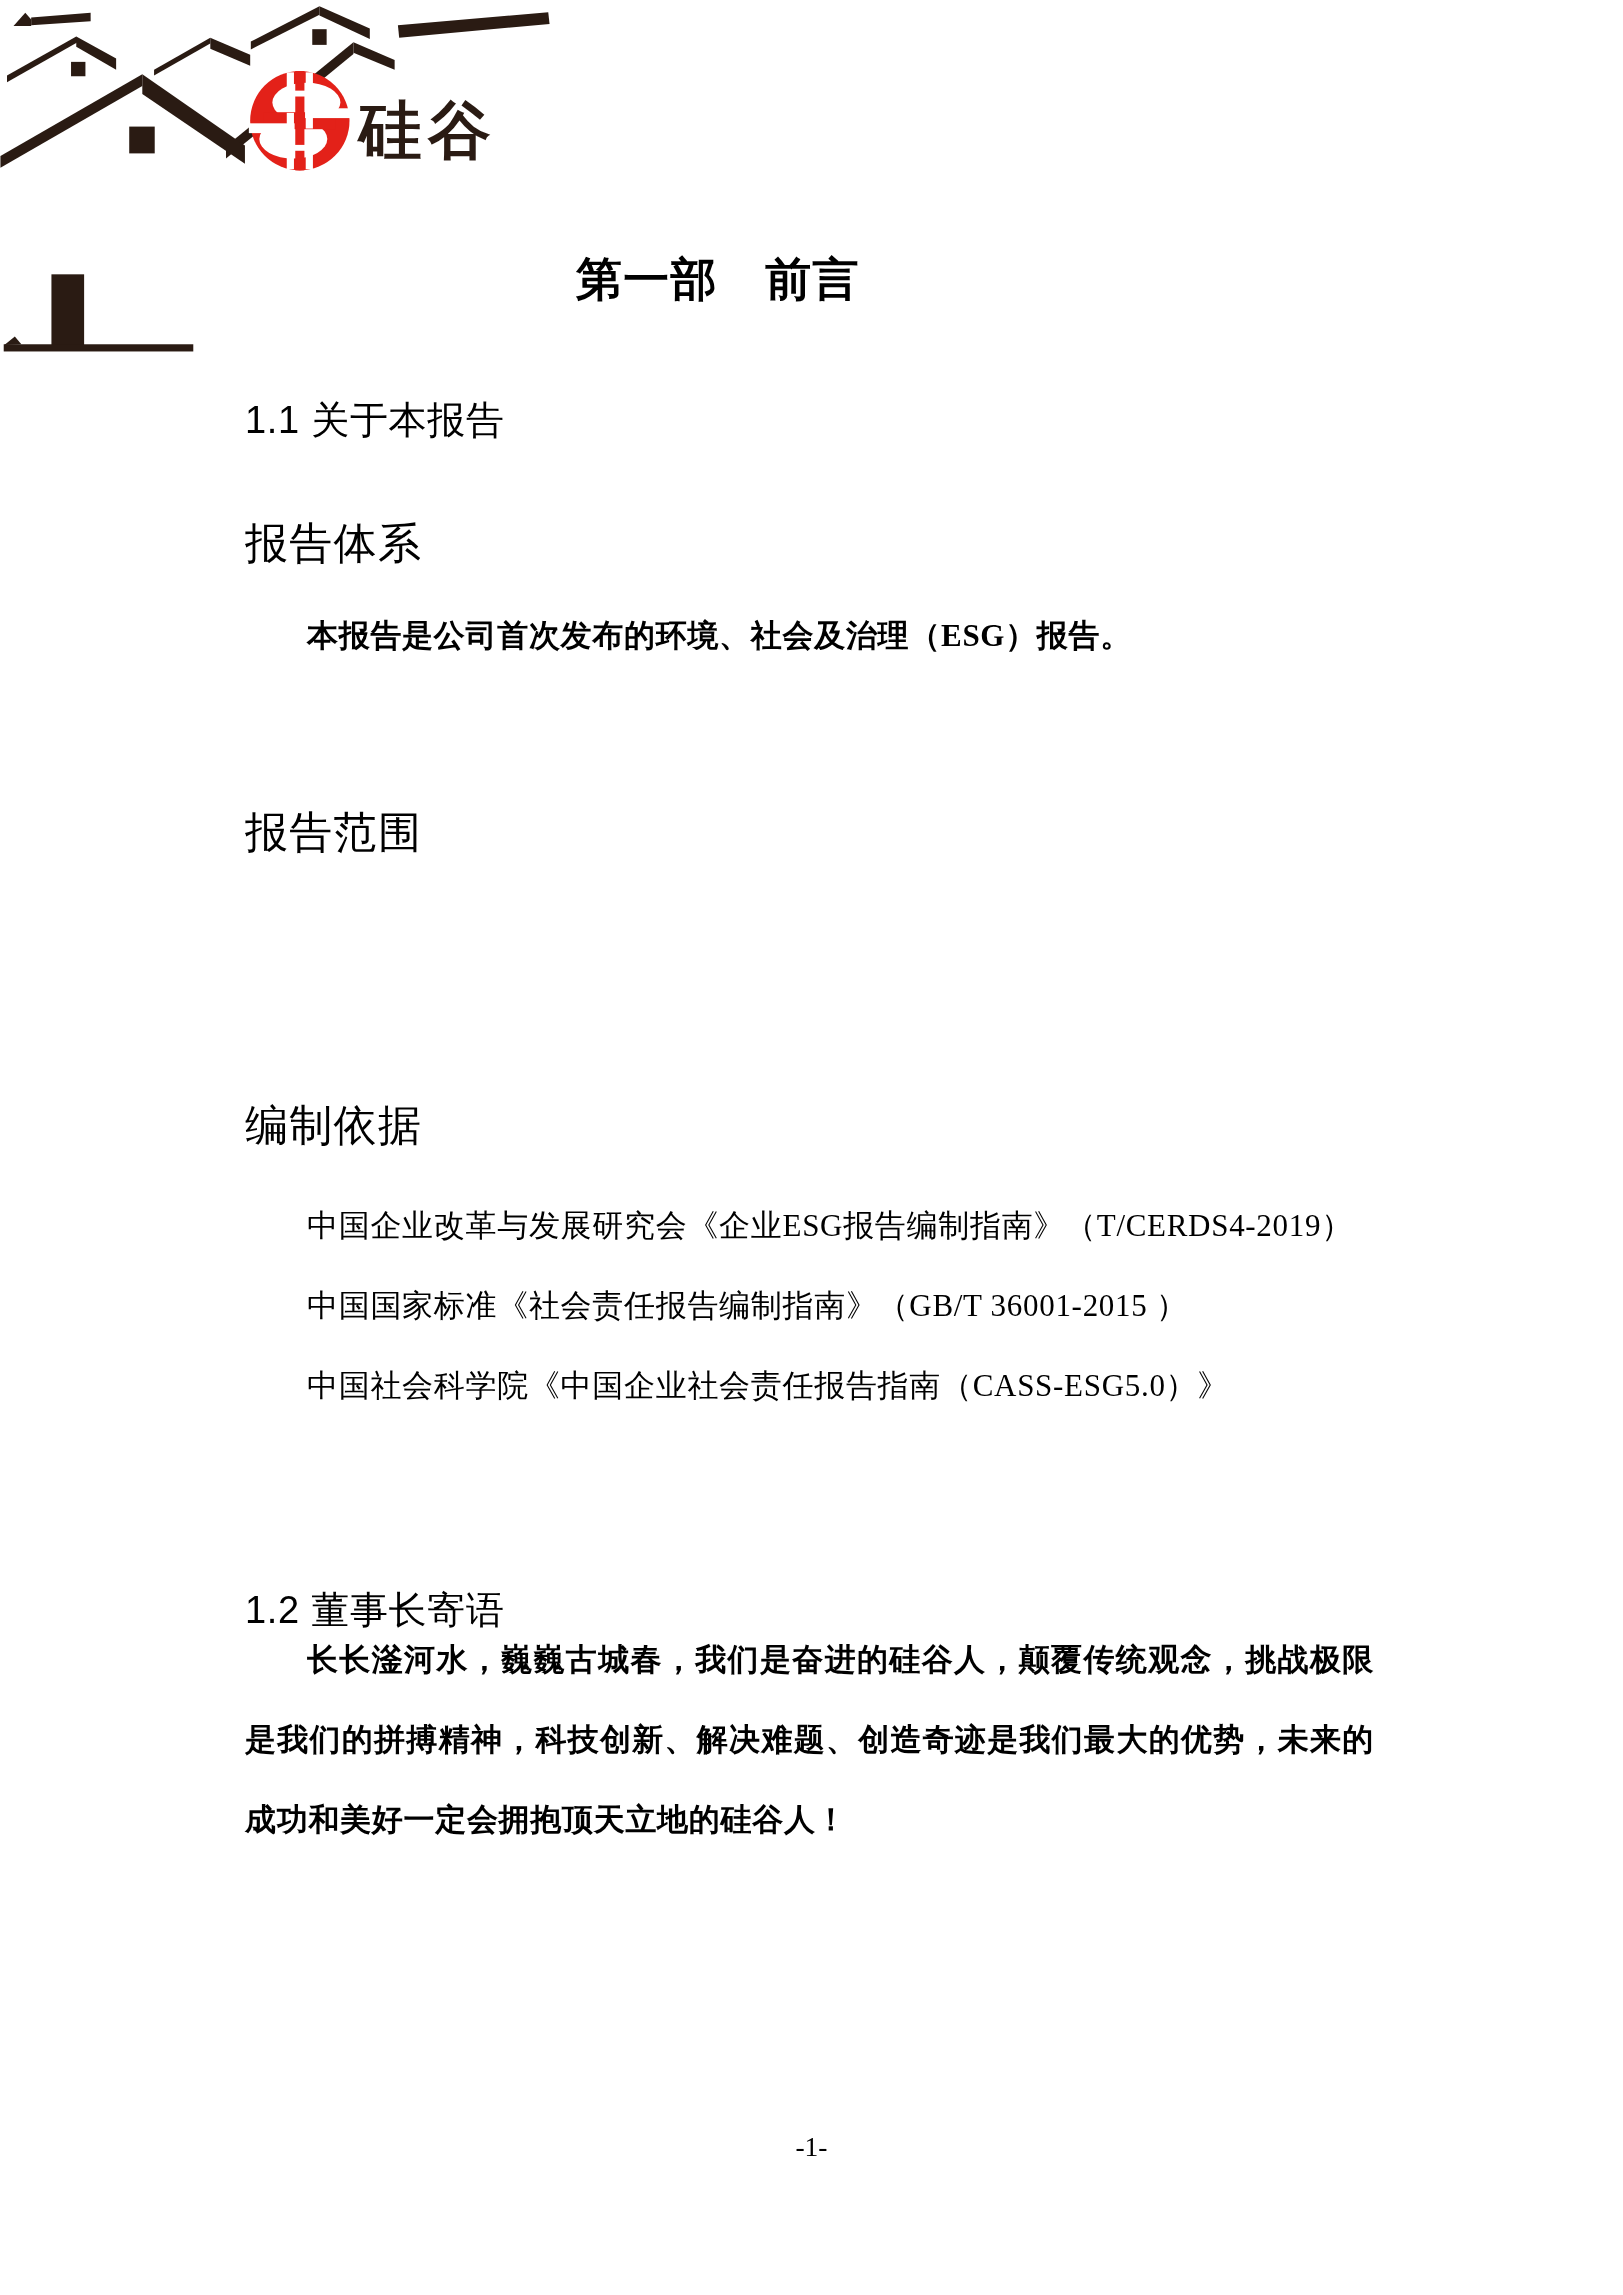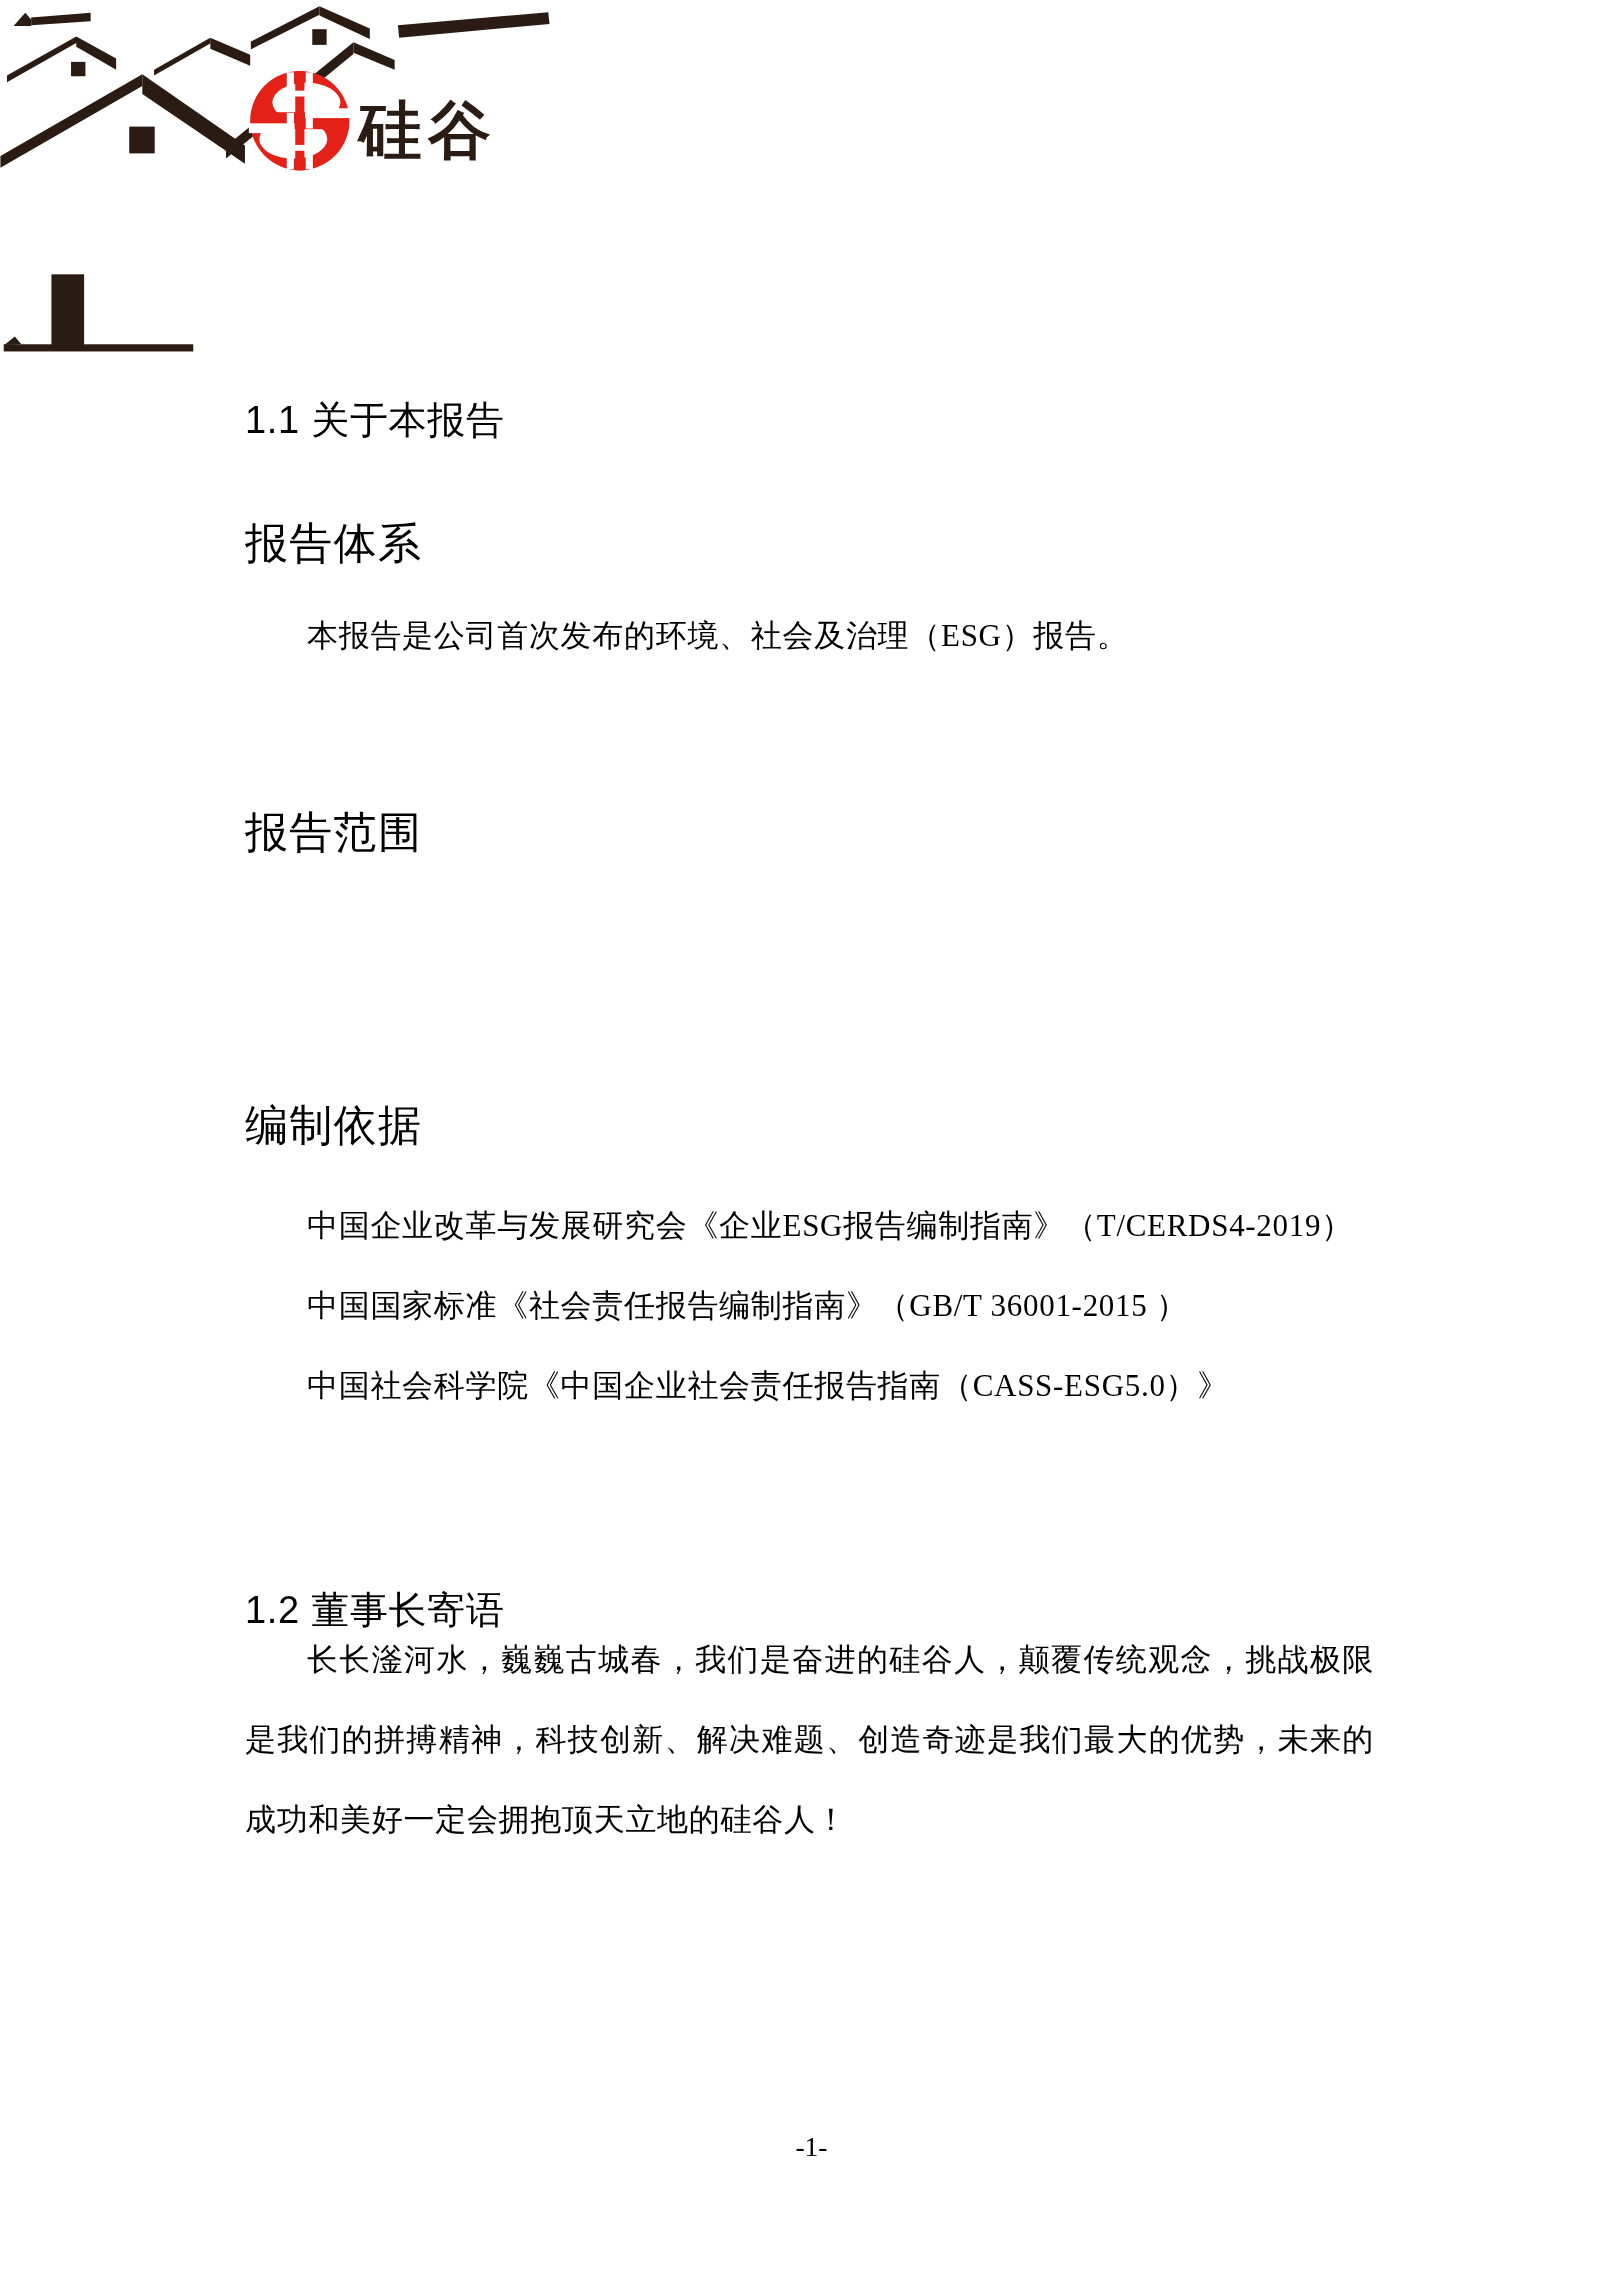--- a/index.html
+++ b/index.html
@@ -39,20 +39,21 @@
     font-weight:normal;font-size:43px;line-height:1.2;
     letter-spacing:1.3px;white-space:nowrap;
   }
   
   .para{
     position:absolute;left:245px;width:1129px;
     font-size:31px;line-height:77px;
     text-indent:2em;text-align:justify;
     letter-spacing:0.7px;
     margin:0;
+    font-weight:bold;
   }
   .ref-list{position:absolute;left:245px;width:1129px;}
   .ref-list p{
     margin:0;font-size:31px;line-height:80px;
     text-indent:2em;letter-spacing:0.7px;white-space:nowrap;
   }
   .para.speech{line-height:80px;}
   
   .page-number{
     position:absolute;left:0;top:2131px;width:1623px;
@@ -105,20 +106,21 @@
         <rect x="9" y="-12" width="11" height="24" fill="#ffffff"></rect>
         <rect x="-7" y="-76" width="14" height="152" style="fill:var(--logo-red)"></rect>
         <rect x="-9" y="-46" width="18" height="9" fill="#ffffff"></rect>
         <rect x="-9" y="37" width="18" height="9" fill="#ffffff"></rect>
       </g>
 
       <text x="548" y="225" class="logo-text" style="fill:var(--logo-black)">硅谷</text>
     </svg>
   </div>
 
+  <h1 class="doc-title">第一部　前言</h1>
 
   <h2 class="sec-heading" style="top:366px">1.1 关于本报告</h2>
 
   <h3 class="sub-heading" style="top:475px">报告体系</h3>
   <p class="para" style="top:597px">本报告是公司首次发布的环境、社会及治理（ESG）报告。</p>
 
   <h3 class="sub-heading" style="top:764px">报告范围</h3>
 
   <h3 class="sub-heading" style="top:1057px">编制依据</h3>
   <div class="ref-list" style="top:1186px">

